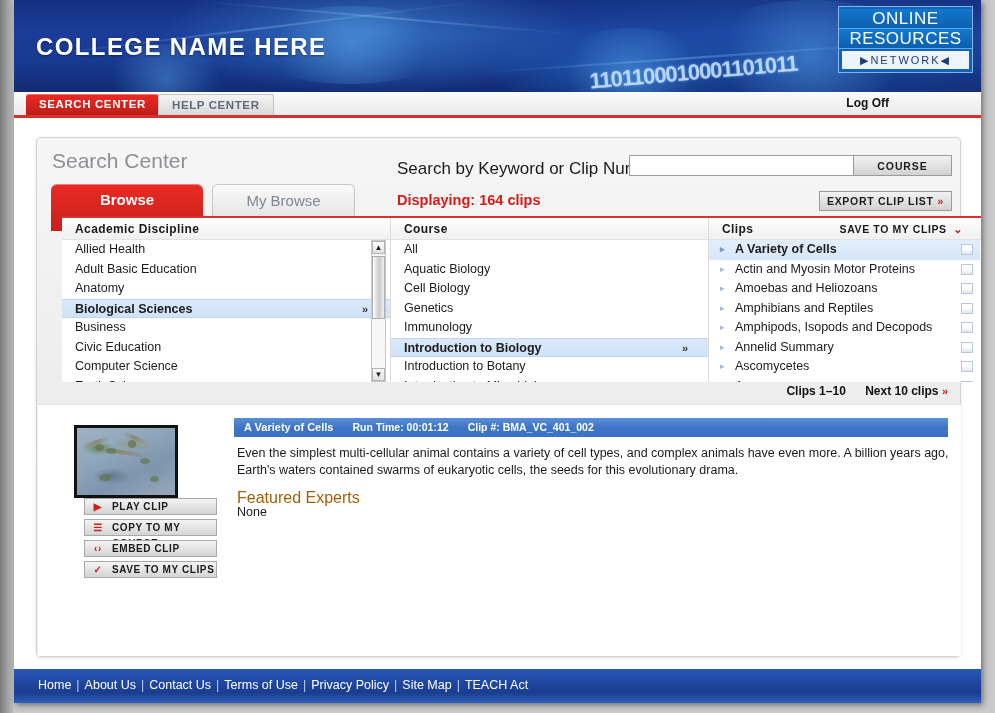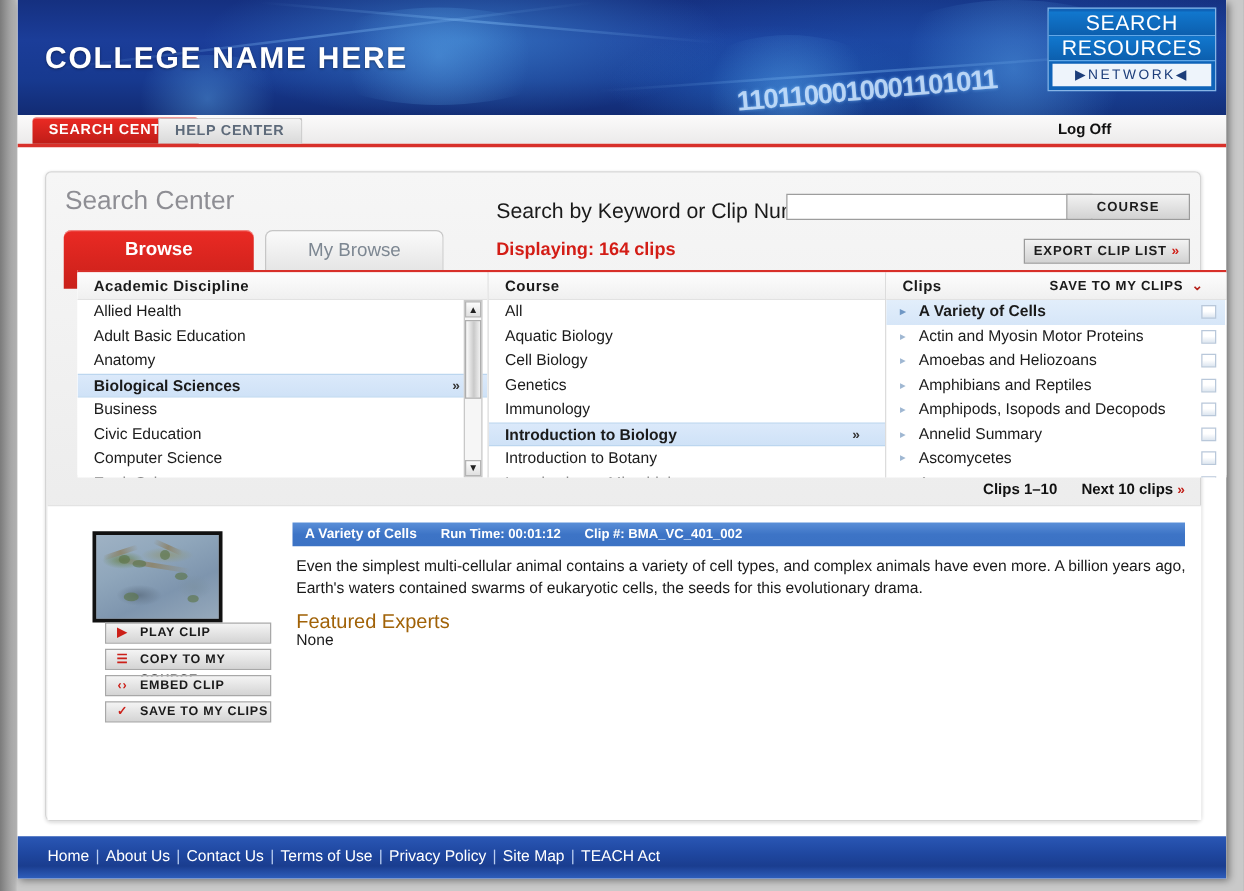--- a/index.html
+++ b/index.html
@@ -127,21 +127,21 @@
     border-radius: 3px 3px 0 0;
     font-stretch: condensed;
   }
   .toptab.active {
     left: 12px;
     background: linear-gradient(180deg, #ec2a24, #bf1d18);
     color: #ffffff;
     box-shadow: inset 0 1px 0 rgba(255,255,255,.35);
   }
   .toptab.inactive {
-    left: 112px;
+    left: 144px;
     background: linear-gradient(180deg, #f4f4f4, #d9d9d9);
     color: #5d6a7a;
     border: 1px solid #c5c5c5;
     border-bottom: none;
   }
   #logoff {
     position: absolute;
     right: 92px; top: 4px;
     font-size: 12px;
     font-weight: bold;
@@ -553,21 +553,21 @@
     <div class="blob b1"></div>
     <div class="blob b2"></div>
     <div class="blob b3"></div>
     <div class="blob b4"></div>
     <div class="streak s1"></div>
     <div class="streak s2"></div>
     <div class="streak s3"></div>
     <div id="college-name">COLLEGE NAME HERE</div>
     <div id="binary">1101100010001101011</div>
     <div id="orn-logo">
-      <div class="l1">SEARCH</div>
+      <div class="l1">ONLINE</div>
       <div class="l2">RESOURCES</div>
       <div class="l3">▶NETWORK◀</div>
     </div>
   </div>
 
   <div id="topbar">
     <div class="toptab active">SEARCH CENTER</div>
     <div class="toptab inactive">HELP CENTER</div>
     <div id="logoff">Log Off</div>
   </div>

